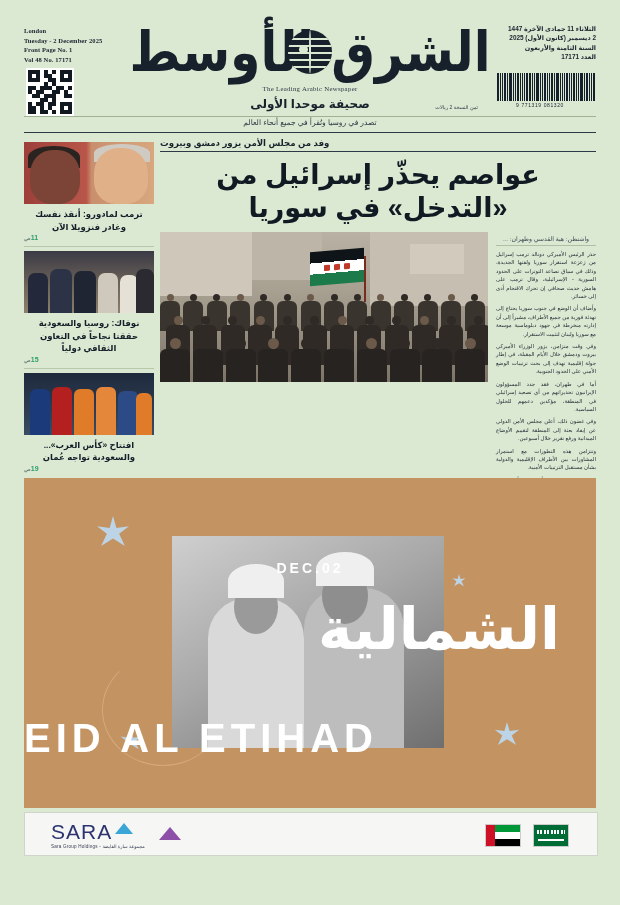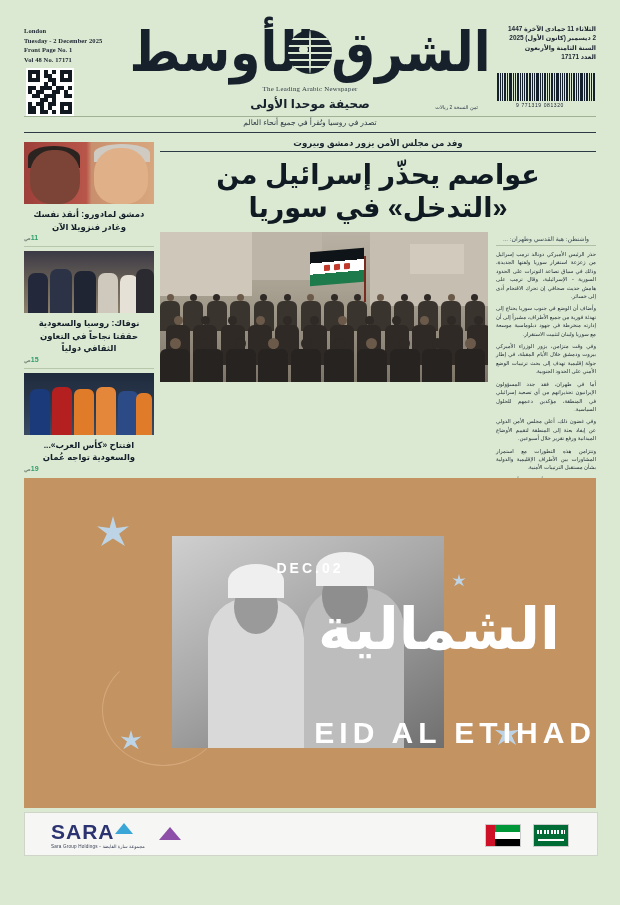--- a/index.html
+++ b/index.html
@@ -92,21 +92,21 @@
   
   .ph2{position:absolute;inset:0;background:linear-gradient(180deg,#3b3a46 0%,#6d6458 55%,#8b7f6c 100%);}
   .ph2 .p{position:absolute;bottom:0;border-radius:7px 7px 0 0;}
   
   .ph3{position:absolute;inset:0;background:linear-gradient(180deg,#1f2a3c 0%,#2d3c52 60%,#3a4b63 100%);}
   .ph3 .p{position:absolute;bottom:0;border-radius:6px 6px 0 0;}
 
   
   .main{position:absolute;left:160px;top:138px;width:436px;}
   .kicker{
-    text-align:center;font-size:8.6px;font-weight:bold;color:#16222c;
+    text-align:left;font-size:8.6px;font-weight:bold;color:#16222c;
     padding-bottom:3px;border-bottom:1px solid #2b3a44;
   }
   .lead-head{
     margin-top:7px;text-align:center;
     font-size:27px;font-weight:bold;line-height:33px;color:#0f1a22;
     letter-spacing:-.3px;
   }
   .lead-row{display:flex;margin-top:7px;gap:8px;}
   .lead-photo{width:328px;height:150px;position:relative;overflow:hidden;background:#7d8a7a;}
   .lead-col{width:100px;}
@@ -166,38 +166,38 @@
     position:absolute;right:38px;top:46px;
     font-size:62px;font-weight:bold;color:#fff;line-height:70px;
     white-space:nowrap;
   }
   .ad-ar2{
     position:absolute;right:36px;top:118px;
     font-size:58px;font-weight:bold;color:#fff;line-height:66px;
     white-space:nowrap;
   }
   .ad-en{
-    position:absolute;left:0;right:0;top:238px;text-align:right;
-    font-size:30px;font-weight:bold;color:#fff;letter-spacing:5px;direction:ltr;
+    position:absolute;left:0;right:0;top:238px;text-align:left;
+    font-size:40px;font-weight:bold;color:#fff;letter-spacing:5px;direction:ltr;
   }
   .star{position:absolute;background:#c9dcea;}
   .sp{
     position:absolute;width:34px;height:34px;background:#bcd4e6;
     clip-path:polygon(50% 0%,60% 35%,97% 30%,68% 52%,85% 88%,50% 66%,15% 88%,32% 52%,3% 30%,40% 35%);
   }
   .swoosh{position:absolute;border:1.6px solid #d9ab7e;border-radius:50%;background:transparent;}
 
   
   .footer{
     position:absolute;left:24px;top:812px;width:572px;height:42px;
     background:#f6f6f4;border:1px solid #cfd6c9;
   }
   .sara{position:absolute;left:26px;top:8px;direction:ltr;}
   .sara-word{
-    font-size:21px;font-weight:bold;color:#2b3470;letter-spacing:1px;line-height:22px;
+    font-size:21px;font-weight:normal;color:#2b3470;letter-spacing:1px;line-height:22px;
     font-family:"Liberation Sans","DejaVu Sans",sans-serif;
   }
   .sara-sub{font-size:4.6px;color:#3a3f55;letter-spacing:.2px;margin-top:1px;white-space:nowrap;}
   .sara-acc{position:absolute;left:64px;top:2px;width:0;height:0;
     border-left:9px solid transparent;border-right:9px solid transparent;border-bottom:11px solid #3aa6d8;}
   .sara-acc2{position:absolute;left:108px;top:6px;width:0;height:0;
     border-left:11px solid transparent;border-right:11px solid transparent;border-bottom:13px solid #8e4fa8;}
   .flags{position:absolute;right:28px;top:11px;display:flex;gap:12px;direction:ltr;}
   .flag-uae{width:34px;height:21px;display:flex;border:.5px solid #ccc;}
   .flag-uae .red{width:9px;background:#ce1126;}
@@ -428,21 +428,21 @@
 
     <div class="rail-item">
       <div class="rail-photo">
         <div class="ph1">
             <div class="h1"></div>
             <div class="f1"></div>
             <div class="h2"></div>
             <div class="f2"></div>
           </div>
       </div>
-      <div class="rail-cap">دمشق لمادورو: أنقذ نفسك وغادر فنزويلا الآن</div>
+      <div class="rail-cap">ترمب لمادورو: أنقذ نفسك وغادر فنزويلا الآن</div>
       <div class="rail-page"><span>11</span><span class="tiny">ص</span></div>
       <div class="rail-sep"></div>
     </div>
 
     <div class="rail-item">
       <div class="rail-photo">
         <div class="ph2">
           <div class="p" style="left:4px;width:20px;height:40px;background:#23283a"></div>
           <div class="p" style="left:26px;width:22px;height:44px;background:#2d3347"></div>
           <div class="p" style="left:50px;width:22px;height:42px;background:#1f2533"></div>

